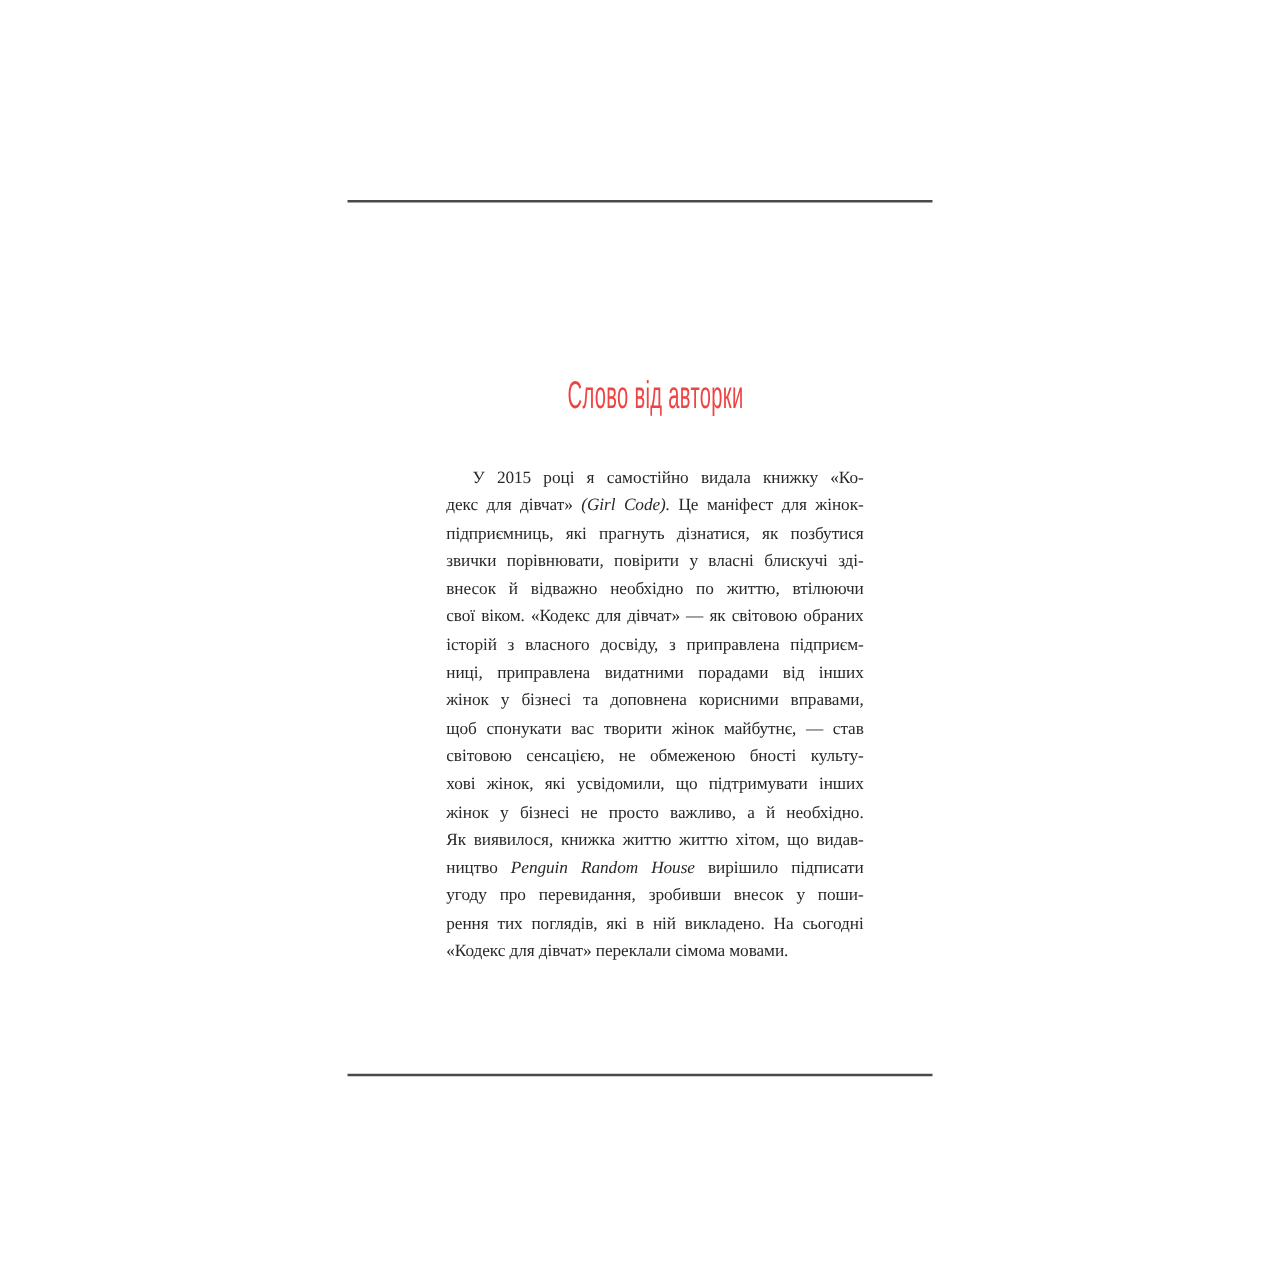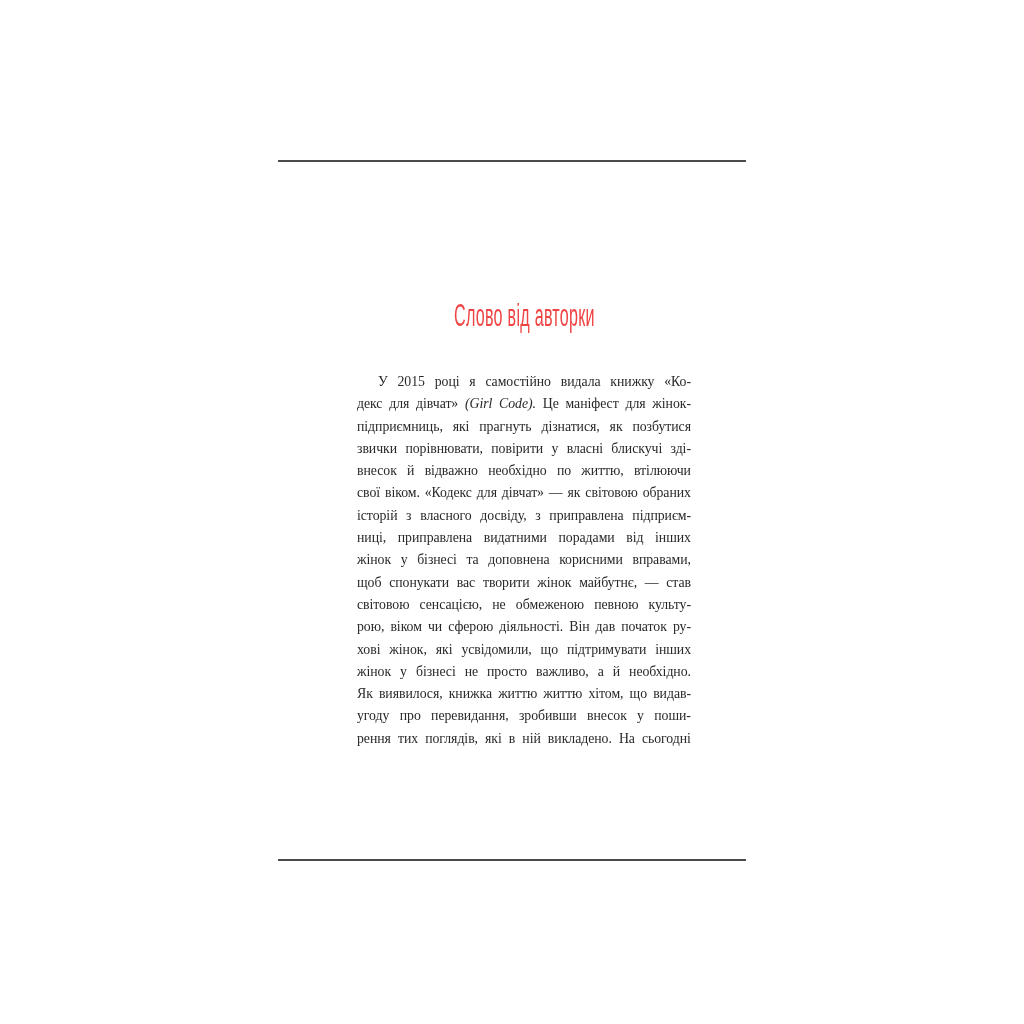--- a/index.html
+++ b/index.html
@@ -168,33 +168,22 @@
         <span class="word">жінок</span>
         <span class="word">майбутнє,</span>
         <span class="word">—</span>
         <span class="word">став</span>
       </div>
       <div class="line">
         <span class="word">світовою</span>
         <span class="word">сенсацією,</span>
         <span class="word">не</span>
         <span class="word">обмеженою</span>
-        <span class="word">певною</span>
+        <span class="word">бності</span>
         <span class="word">культу-</span>
-      </div>
-      <div class="line">
-        <span class="word">рою,</span>
-        <span class="word">віком</span>
-        <span class="word">чи</span>
-        <span class="word">сферою</span>
-        <span class="word">діяльності.</span>
-        <span class="word">Він</span>
-        <span class="word">дав</span>
-        <span class="word">початок</span>
-        <span class="word">ру-</span>
       </div>
       <div class="line">
         <span class="word">хові</span>
         <span class="word">жінок,</span>
         <span class="word">які</span>
         <span class="word">усвідомили,</span>
         <span class="word">що</span>
         <span class="word">підтримувати</span>
         <span class="word">інших</span>
       </div>
@@ -211,20 +200,28 @@
       </div>
       <div class="line">
         <span class="word">Як</span>
         <span class="word">виявилося,</span>
         <span class="word">книжка</span>
         <span class="word">життю</span>
         <span class="word">життю</span>
         <span class="word">хітом,</span>
         <span class="word">що</span>
         <span class="word">видав-</span>
+      </div>
+      <div class="line">
+        <span class="word">ництво</span>
+        <span class="word italic">Penguin</span>
+        <span class="word italic">Random</span>
+        <span class="word italic">House</span>
+        <span class="word">вирішило</span>
+        <span class="word">підписати</span>
       </div>
       <div class="line">
         <span class="word">угоду</span>
         <span class="word">про</span>
         <span class="word">перевидання,</span>
         <span class="word">зробивши</span>
         <span class="word">внесок</span>
         <span class="word">у</span>
         <span class="word">поши-</span>
       </div>
@@ -232,16 +229,17 @@
         <span class="word">рення</span>
         <span class="word">тих</span>
         <span class="word">поглядів,</span>
         <span class="word">які</span>
         <span class="word">в</span>
         <span class="word">ній</span>
         <span class="word">викладено.</span>
         <span class="word">На</span>
         <span class="word">сьогодні</span>
       </div>
+      <div class="line last"><span class="">«Кодекс для дівчат» переклали сімома мовами.</span></div>
     </div>
 
   <div class="rule rule-bottom"></div>
 </div>
 
 </body></html>

